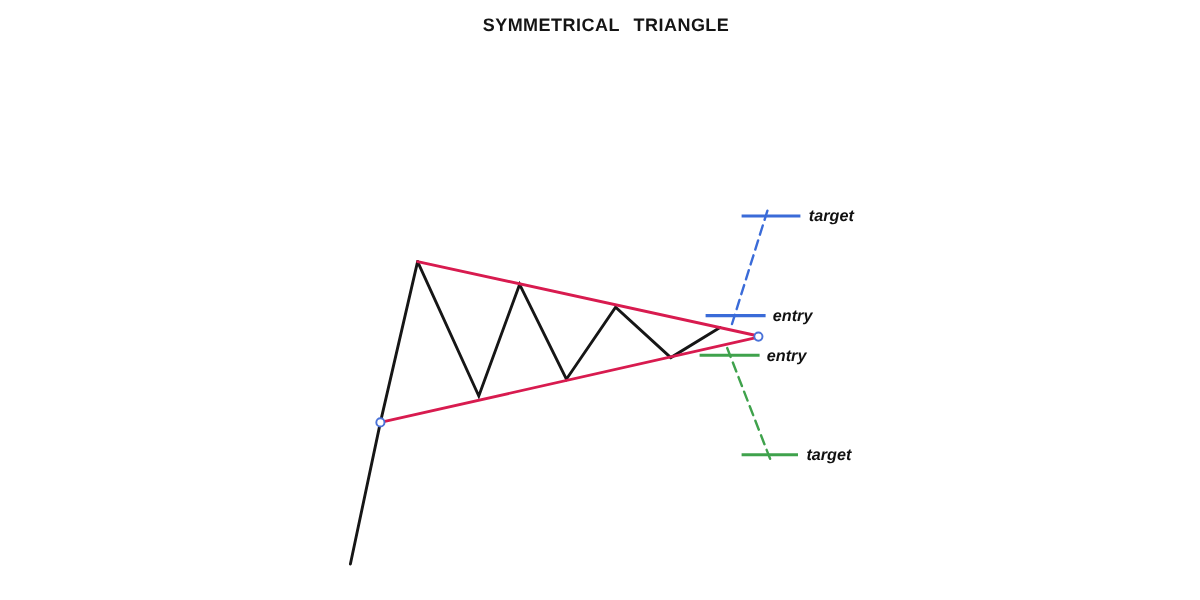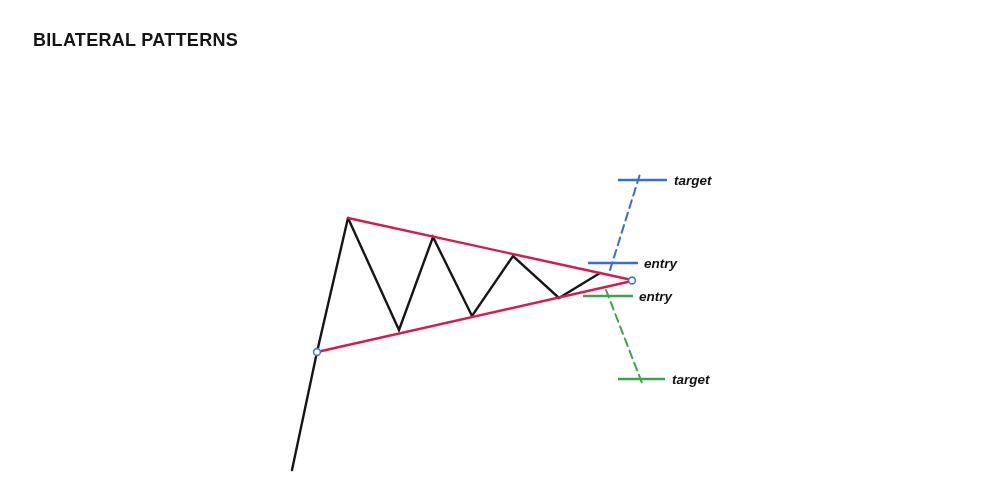--- a/index.html
+++ b/index.html
@@ -47,21 +47,21 @@
     font-size: 13.5px;
     font-weight: bold;
     font-style: italic;
     fill: #111111;
   }
 </style>
 </head>
 <body>
 
 <div class="canvas">
-  <div class="page-heading">BILATERAL PATTERNS</div>
+  <div class="page-title">SYMMETRICAL TRIANGLE</div>
   <svg class="diagram" width="1000" height="500" viewBox="0 0 1000 500" xmlns="http://www.w3.org/2000/svg">
       <polyline points="292,470 317,352 348,218" fill="none" stroke="#161616" stroke-width="2.4" stroke-linecap="round" stroke-linejoin="miter"></polyline>
       <polyline points="348,218 399,330 433,237 472,316 513,256 559,298 600,273" fill="none" stroke="#161616" stroke-width="2.4" stroke-linecap="round" stroke-linejoin="miter"></polyline>
       <polyline points="348,218 632,280" fill="none" stroke="#d81b4f" stroke-width="2.4" stroke-linecap="round" stroke-linejoin="miter"></polyline>
       <polyline points="317,352 632,281" fill="none" stroke="#d81b4f" stroke-width="2.4" stroke-linecap="round" stroke-linejoin="miter"></polyline>
       <polyline points="610,270 640,174" fill="none" stroke="#3a6bd8" stroke-width="2" stroke-linecap="round" stroke-linejoin="miter" stroke-dasharray="8 5"></polyline>
       <polyline points="606,290 642,383" fill="none" stroke="#3fa24c" stroke-width="2" stroke-linecap="round" stroke-linejoin="miter" stroke-dasharray="8 5"></polyline>
       <line x1="618" x2="667" y1="180" y2="180" stroke="#3a6bd8" stroke-width="2.6"></line>
       <text x="674" y="184.5" class="lvl-label">target</text>
       <line x1="588" x2="638" y1="263" y2="263" stroke="#3a6bd8" stroke-width="2.6"></line>

